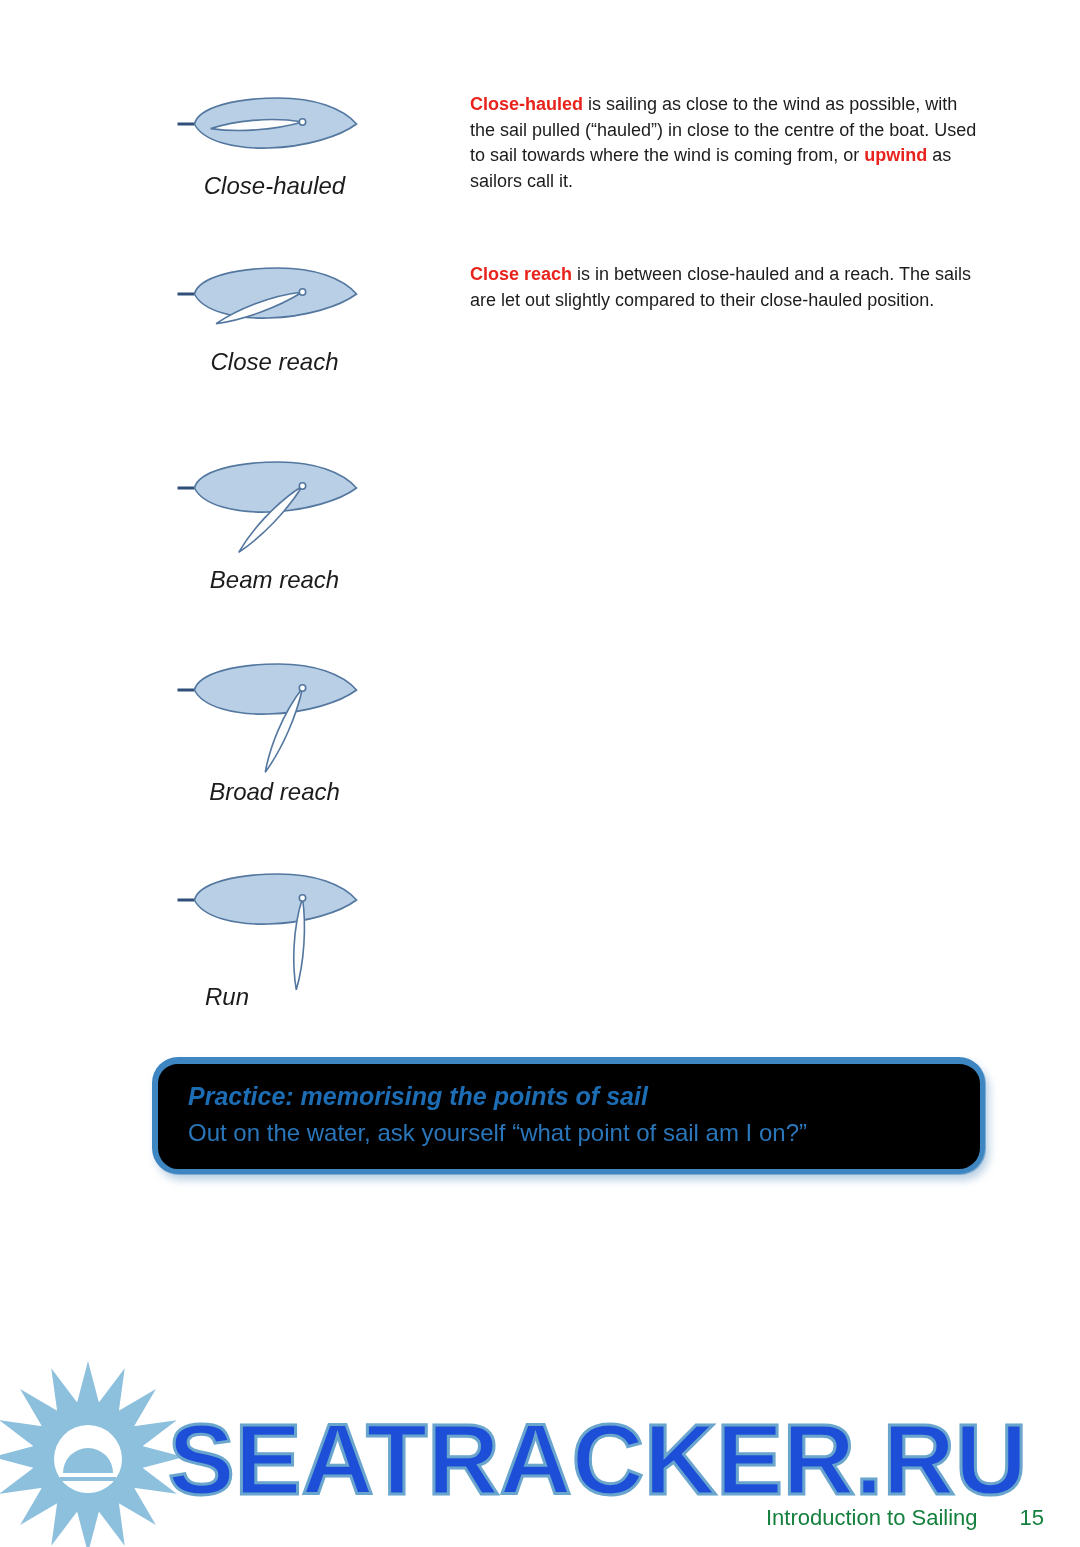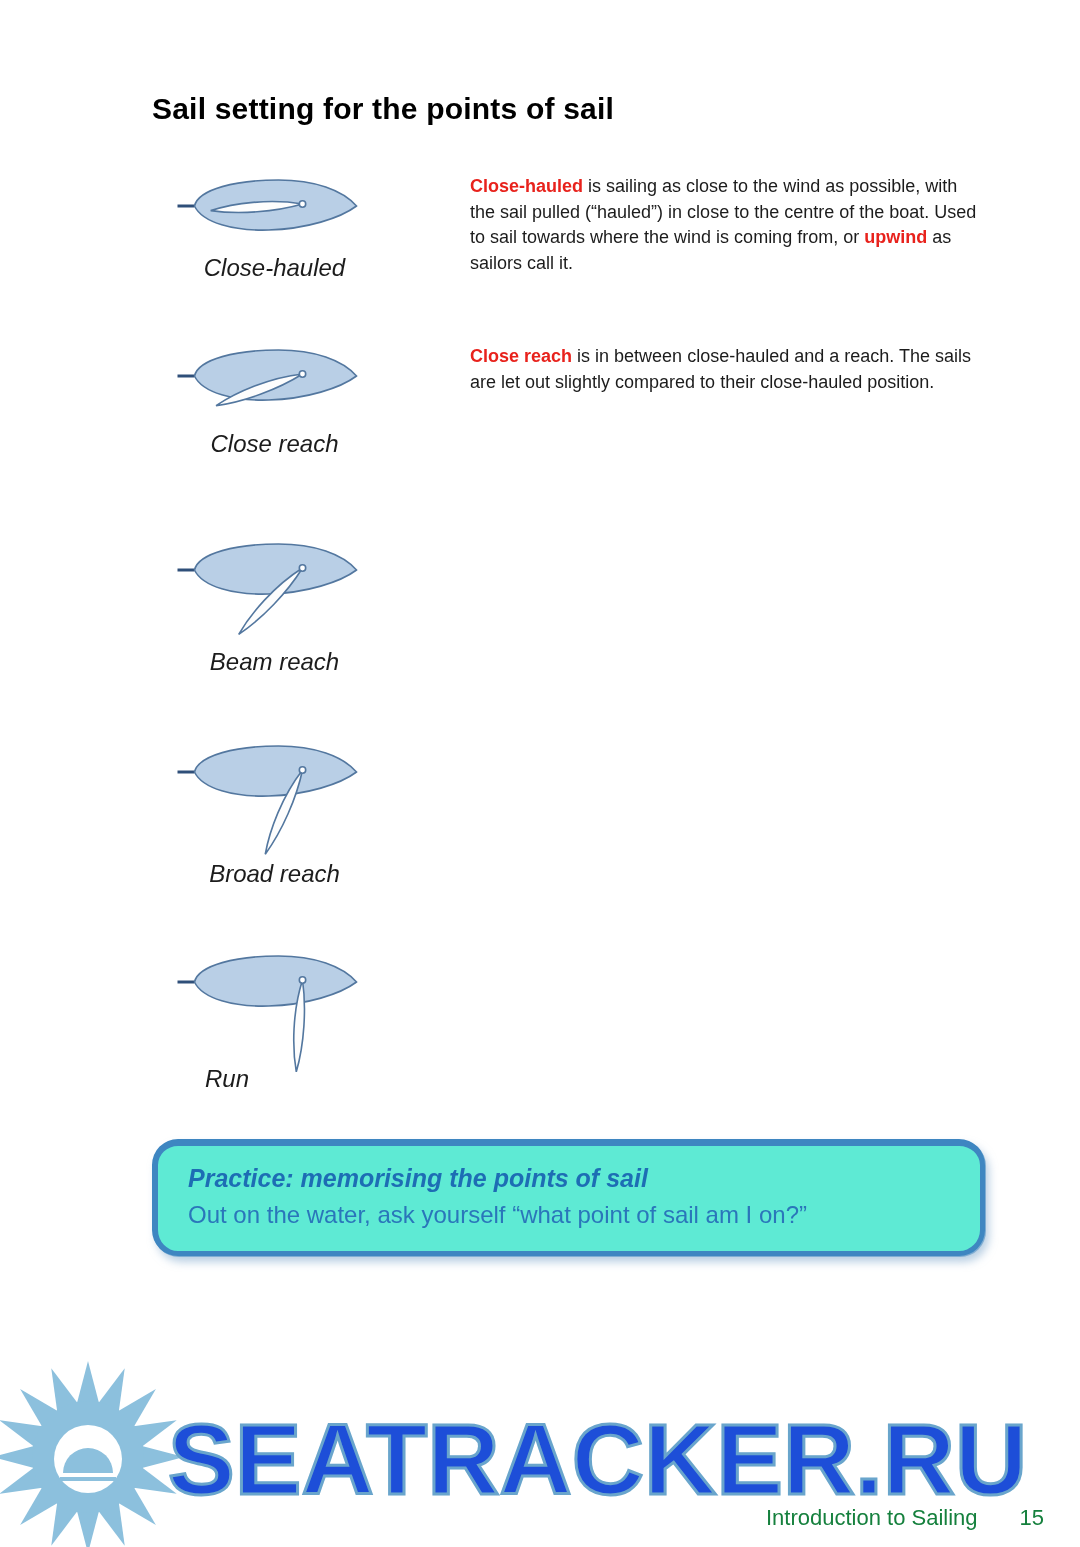--- a/index.html
+++ b/index.html
@@ -43,21 +43,21 @@
     flex:1;margin:0 0 0 18px;max-width:510px;
     font-size:18px;line-height:1.42;color:#1c1c1c;
   }
   .term{font-weight:bold;color:#e8221c;}
   .practice-box{
     margin-top:6px;
     border:5px solid #3e86c1;border-top-width:7px;border-left-width:6px;
     border-radius:26px;
     padding:18px 28px 22px 30px;
     box-shadow:4px 6px 8px rgba(128,168,204,.55), 1px 1px 0 #7fb2d8;
-    background:#5eead4;
+    background:#000000;
     position:relative;z-index:1;
   }
   .practice-title{font-size:25px;font-weight:bold;font-style:italic;color:#1d6db4;margin:0;}
   .practice-subtitle{font-size:24px;color:#2a76ba;margin:8px 0 0 0;}
   .watermark{position:absolute;left:0;right:0;bottom:0;height:185px;z-index:2;}
   .sun-logo{position:absolute;left:-12px;bottom:-10px;}
   .wm-text{
     position:absolute;left:168px;bottom:30px;
     font-size:100px;font-weight:bold;white-space:nowrap;
     color:#1d4ed8;
@@ -68,21 +68,20 @@
     position:absolute;right:36px;bottom:16px;z-index:3;
     font-size:22px;color:#15803d;
   }
   .footer .page-number{margin-left:42px;}
 </style>
 </head>
 <body>
 
 <div class="page">
 
-  <h1 class="page-title">Sail setting for the points of sail</h1>
 
   <div class="row row-0">
     <div class="diagram-col">
       <svg class="boat-svg" width="205" height="150" viewBox="0 0 200 150">
         <line class="tiller" x1="3" y1="32" x2="20" y2="32"></line>
         <path class="hull" d="M20,32 C24,15 62,6 104,6 C140,6 168,16 182,32 C166,44 132,55 94,56 C60,57 28,49 20,32 Z"></path>
         <g transform="rotate(-6 128 30)">
             <path class="sail" d="M128,30 C96,21 60,22 36,27 C64,34 100,35 128,30 Z"></path>
           </g>
         <circle class="mast" cx="128" cy="30" r="3.2"></circle>

